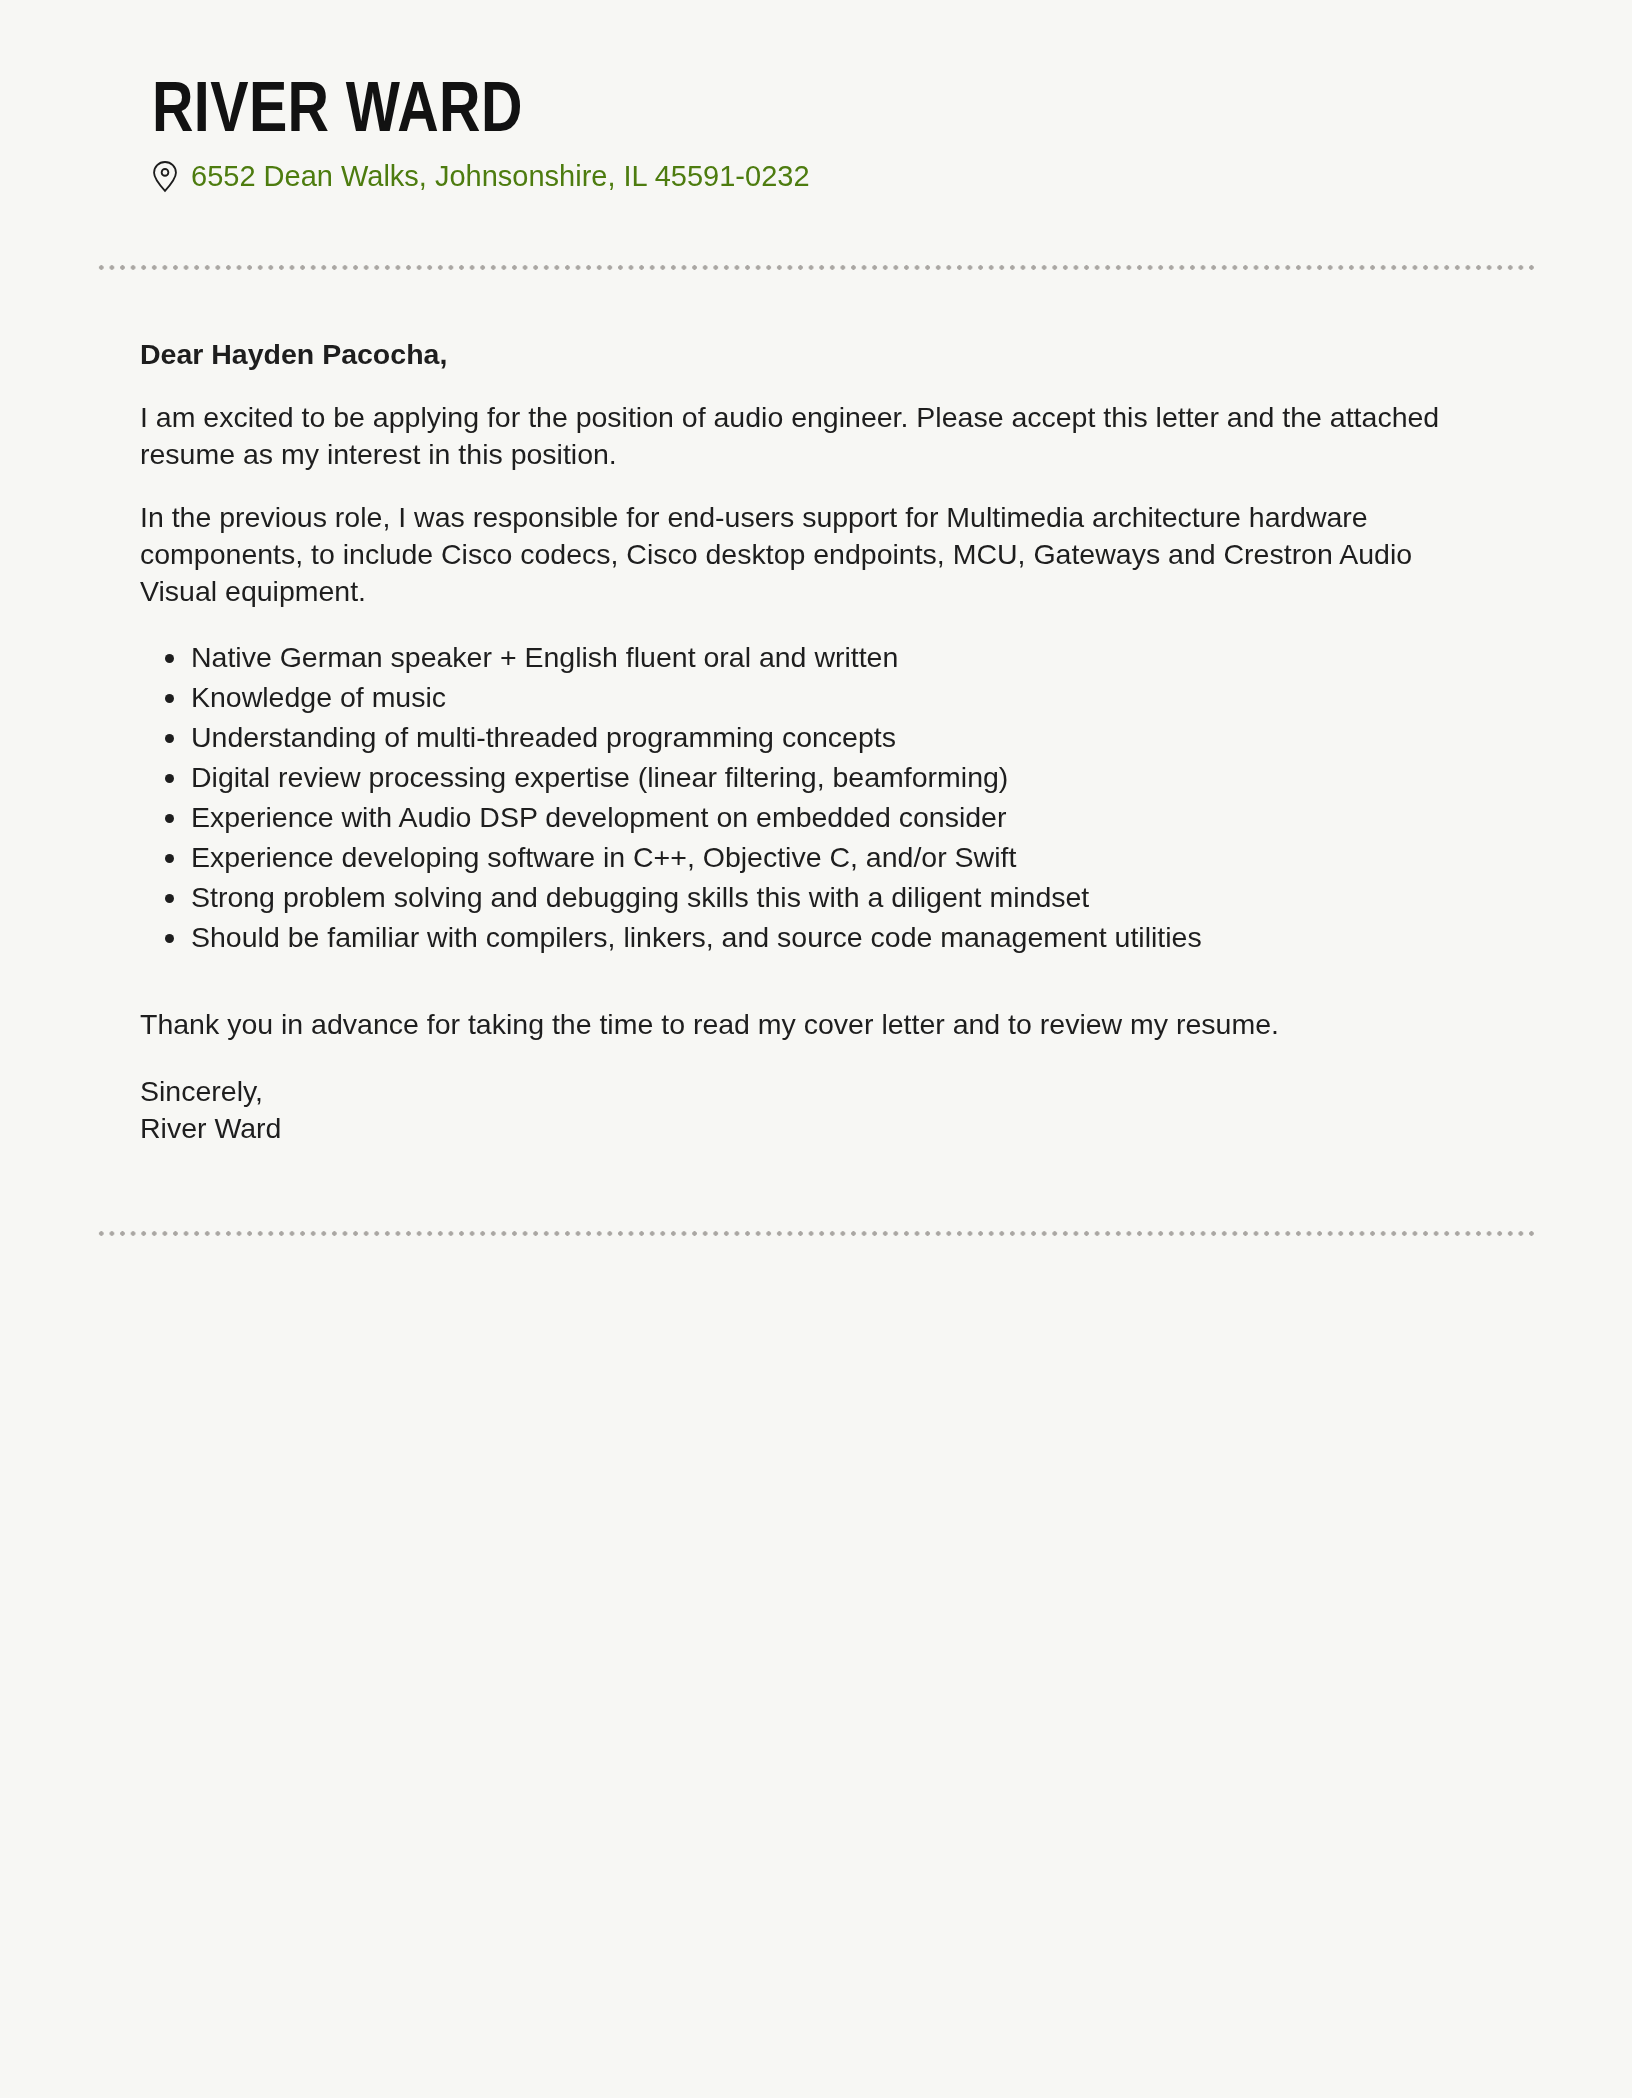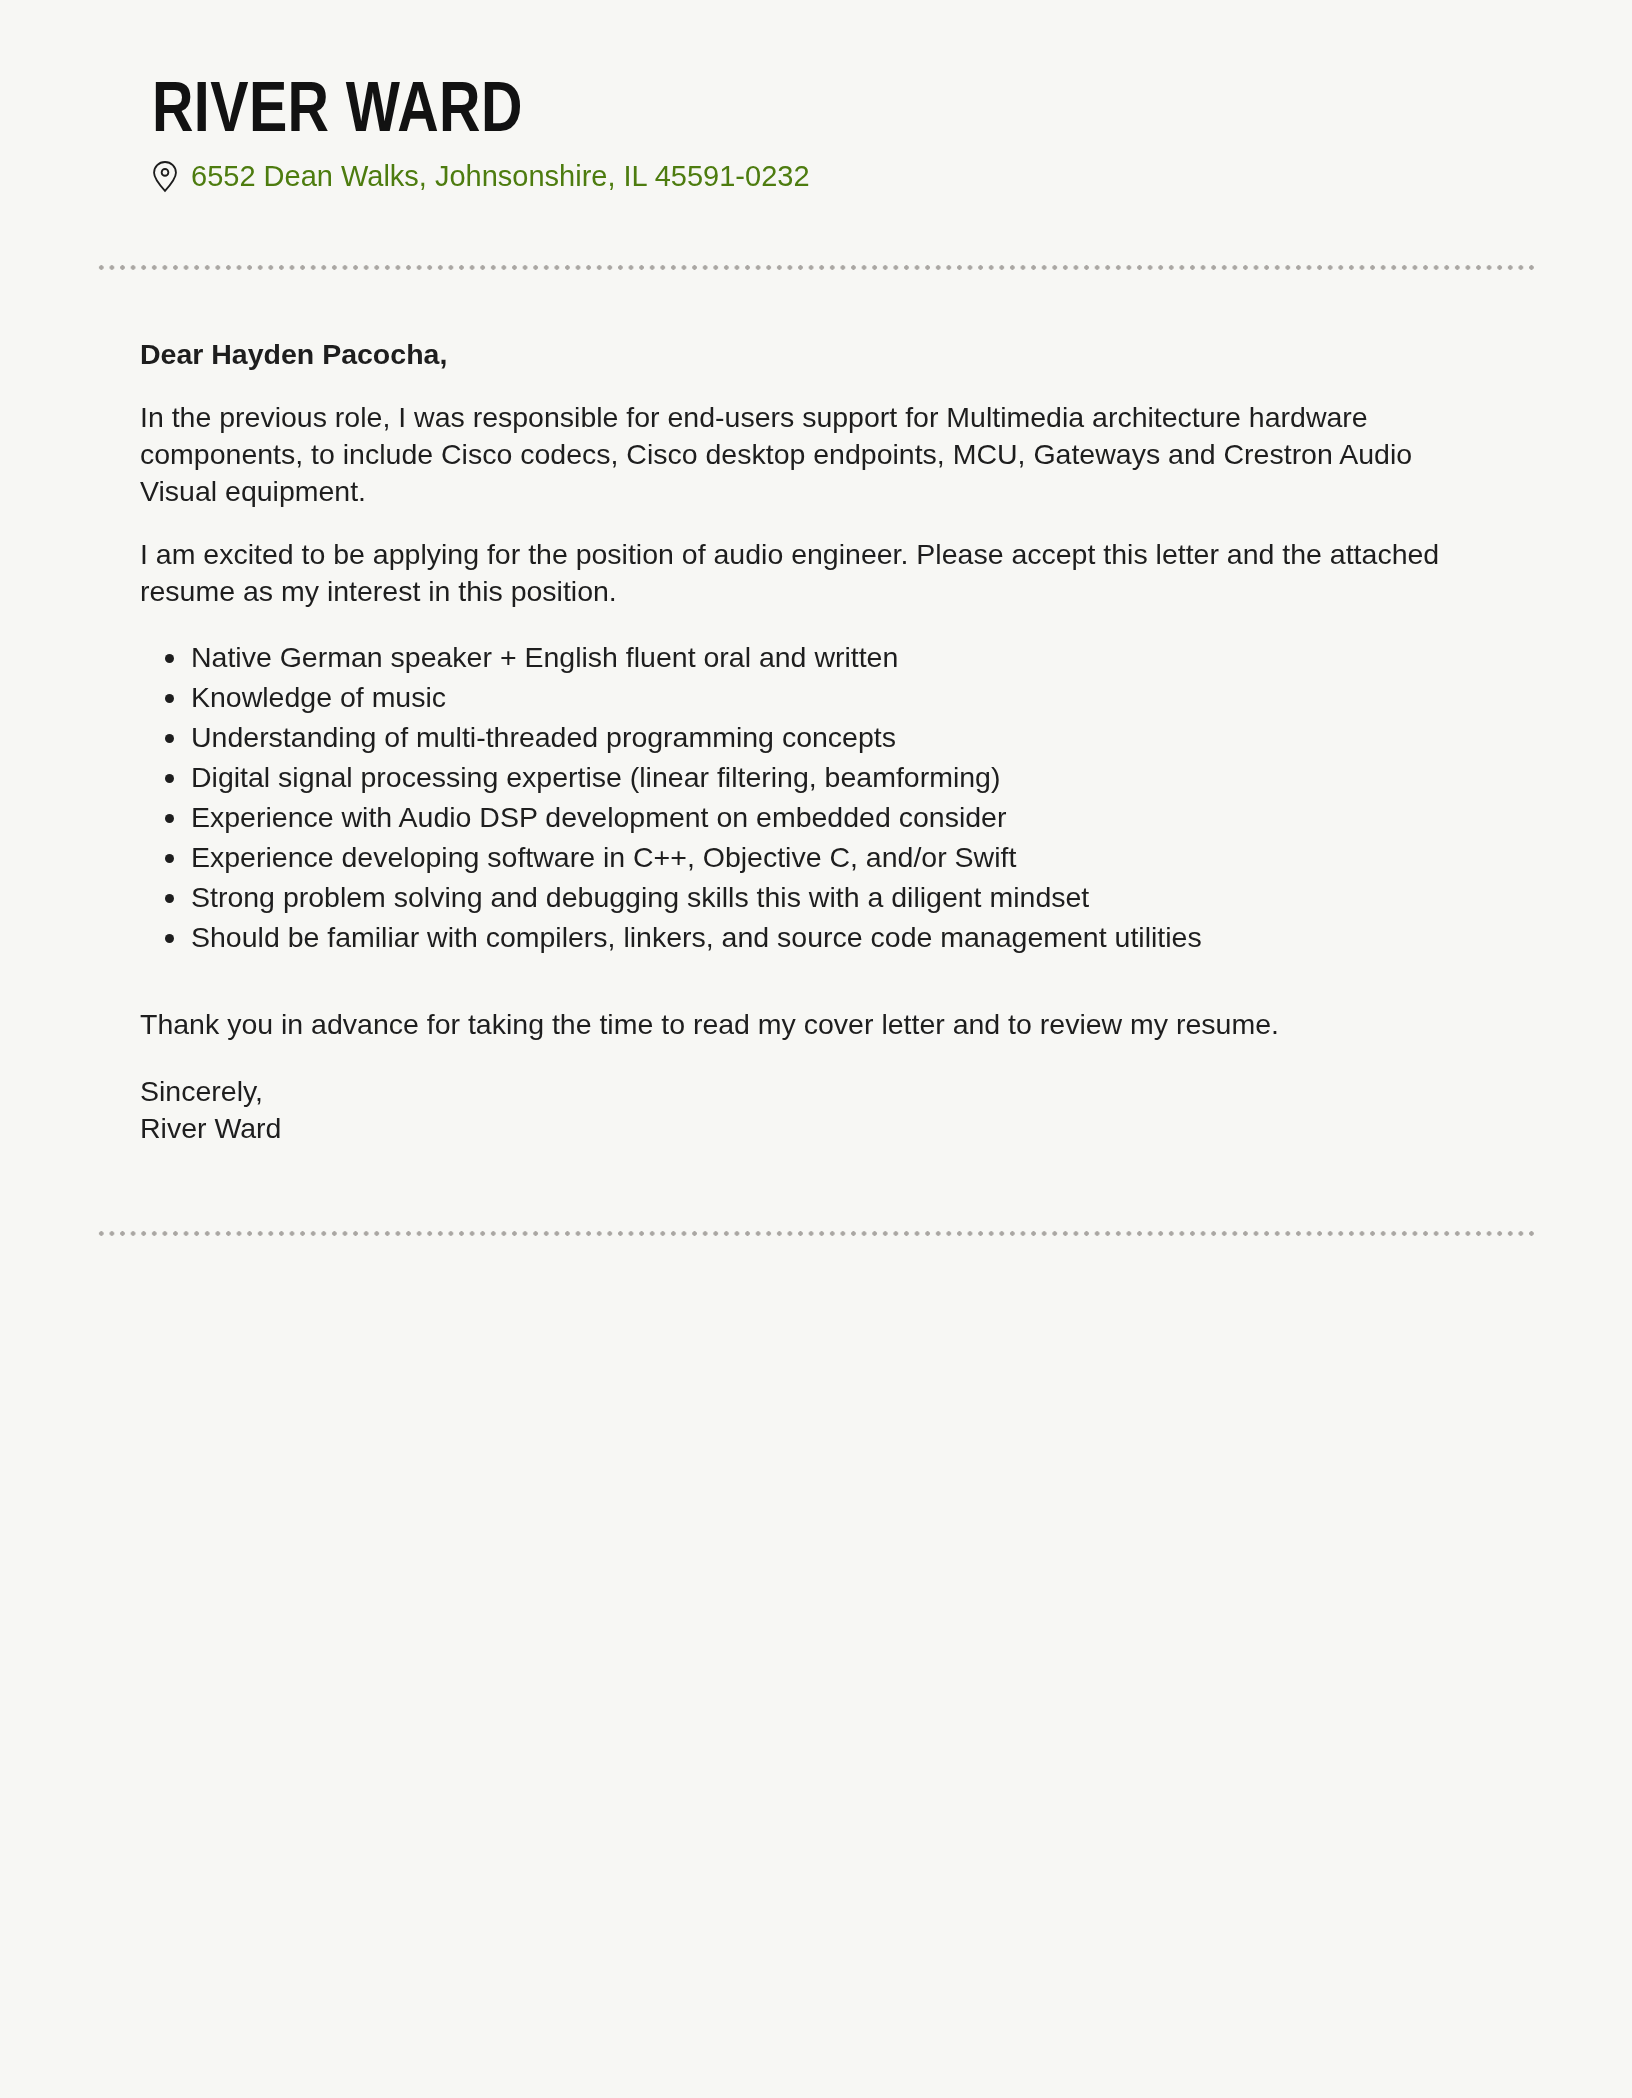--- a/index.html
+++ b/index.html
@@ -106,30 +106,30 @@
       </svg>
       <span>6552 Dean Walks, Johnsonshire, IL 45591-0232</span>
     </div>
   </header>
 
   <div class="dotted-sep top"></div>
 
   <main class="letter">
     <p class="greeting">Dear Hayden Pacocha,</p>
 
+    <p>I am excited to be applying for the position of audio engineer. Please accept this letter and the attached resume as my interest in this position.</p>
+
     <p>In the previous role, I was responsible for end-users support for Multimedia architecture hardware components, to include Cisco codecs, Cisco desktop endpoints, MCU, Gateways and Crestron Audio Visual equipment.</p>
-
-    <p>I am excited to be applying for the position of audio engineer. Please accept this letter and the attached resume as my interest in this position.</p>
 
 
     <ul class="qualifications">
       <li>Native German speaker + English fluent oral and written</li>
       <li>Knowledge of music</li>
       <li>Understanding of multi-threaded programming concepts</li>
-      <li>Digital signal processing expertise (linear filtering, beamforming)</li>
+      <li>Digital review processing expertise (linear filtering, beamforming)</li>
       <li>Experience with Audio DSP development on embedded consider</li>
       <li>Experience developing software in C++, Objective C, and/or Swift</li>
       <li>Strong problem solving and debugging skills this with a diligent mindset</li>
       <li>Should be familiar with compilers, linkers, and source code management utilities</li>
     </ul>
 
     <p class="closing-statement">Thank you in advance for taking the time to read my cover letter and to review my resume.</p>
 
     <p class="signoff-block">
       <span>Sincerely,</span><br>

